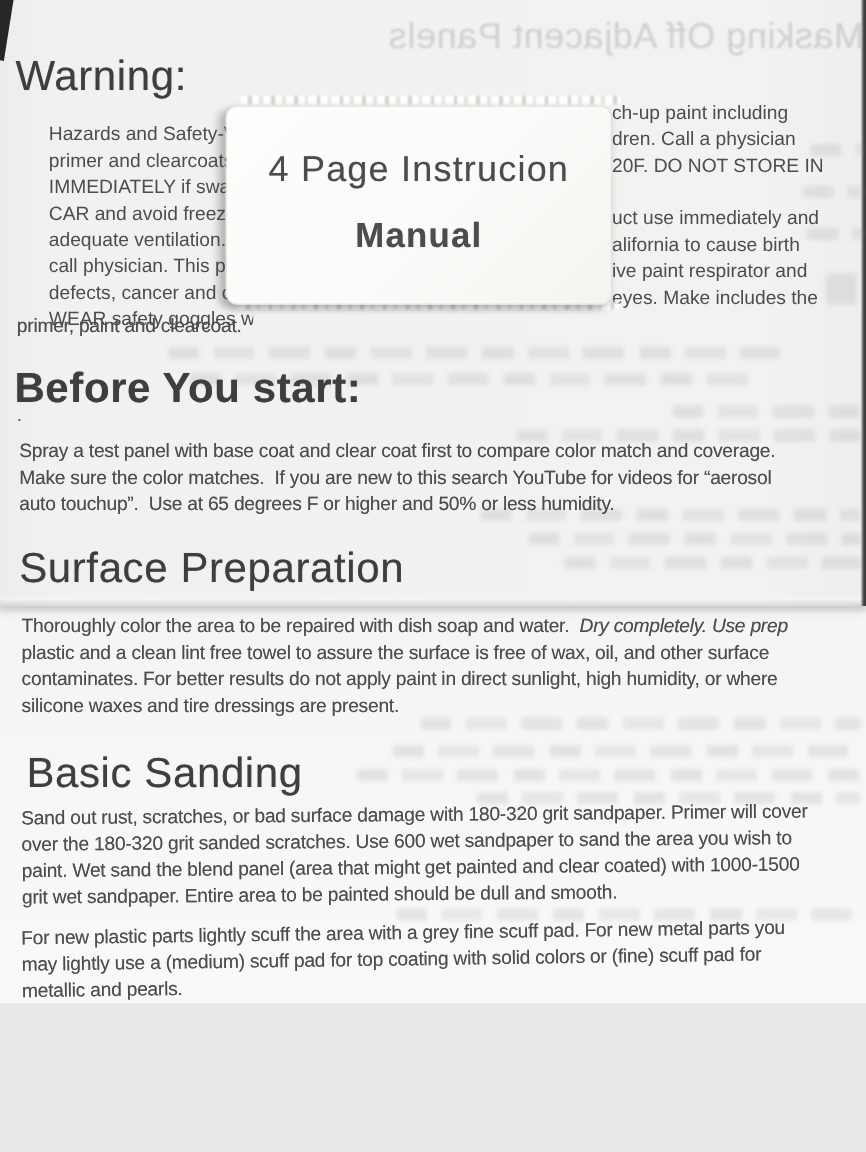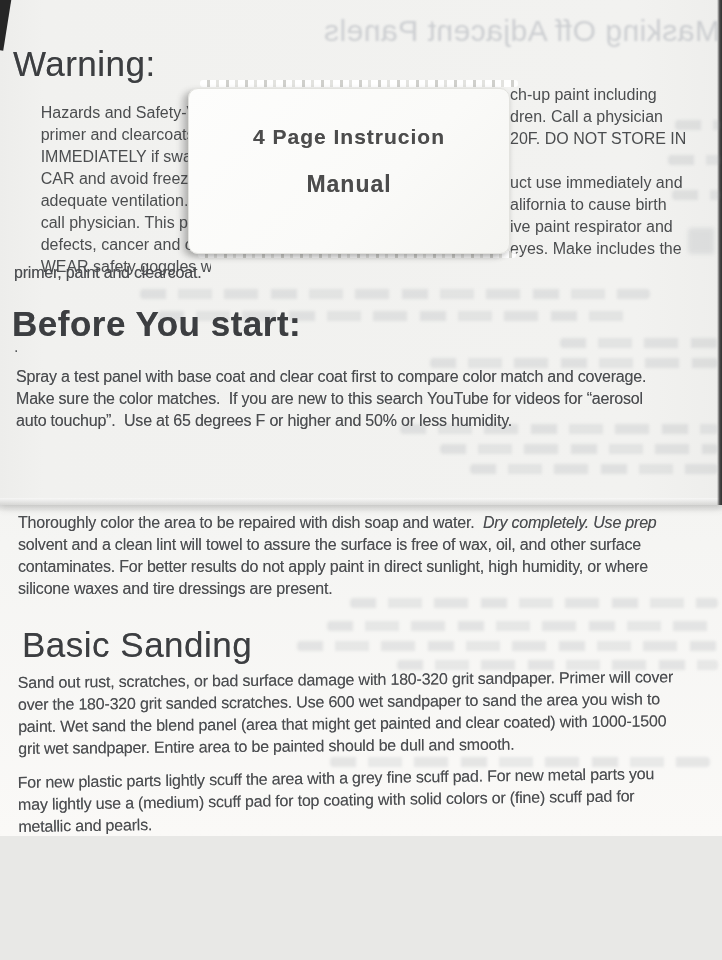--- a/index.html
+++ b/index.html
@@ -81,26 +81,26 @@
   .sticker{
     position:absolute;left:188px;top:88px;width:320px;height:164px;
     background:linear-gradient(135deg,#fdfdfc 0%,#fafaf8 60%,#f4f4f1 100%);
     border:1px solid #e3e3df;
     border-radius:10px;
     box-shadow:-6px 3px 6px rgba(60,60,60,.28), 0 3px 5px rgba(80,80,80,.18);
     text-align:center;
   }
   .sticker .line1{
     margin-top:36px;
-    font-size:21px;font-weight:bold;letter-spacing:1px;
+    font-size:30px;font-weight:normal;letter-spacing:1px;
     color:#4c4c4c;text-shadow:0 0 .6px rgba(76,76,76,.5);
   }
   .sticker .line2{
     margin-top:22px;
-    font-size:23px;font-weight:bold;letter-spacing:1px;
+    font-size:29px;font-weight:bold;letter-spacing:1px;
     color:#4c4c4c;text-shadow:0 0 .6px rgba(76,76,76,.5);
   }
   .stray-dot{position:absolute;font-size:16px;color:#55585a;}
   .it{font-style:italic;}
 </style>
 </head>
 <body>
 
 <div class="page">
 
@@ -172,23 +172,24 @@
   </div>
 
   <div class="h-scan" style="left:12px;top:304px;font-weight:bold;">Before You start:</div>
   <div class="stray-dot" style="left:14px;top:338px;">.</div>
   <div class="para" style="left:16px;top:366px;">
     <div class="ln">Spray a test panel with base coat and clear coat first to compare color match and coverage.</div>
     <div class="ln">Make sure the color matches.  If you are new to this search YouTube for videos for “aerosol</div>
     <div class="ln">auto touchup”.  Use at 65 degrees F or higher and 50% or less humidity.</div>
   </div>
 
+  <div class="h-scan" style="left:16px;top:454px;">Surface Preparation</div>
   <div class="para" style="left:18px;top:512px;">
     <div class="ln"><span>Thoroughly color the area to be repaired with dish soap and water.  </span><span class="it">Dry completely. Use prep</span></div>
-    <div class="ln">solvent and a clean lint will towel to assure the surface is free of wax, oil, and other surface</div>
+    <div class="ln">plastic and a clean lint free towel to assure the surface is free of wax, oil, and other surface</div>
     <div class="ln">contaminates. For better results do not apply paint in direct sunlight, high humidity, or where</div>
     <div class="ln">silicone waxes and tire dressings are present.</div>
   </div>
 
   <div class="h-scan" style="left:22px;top:614px;margin-top:11px;">Basic Sanding</div>
   <div class="para tilt-a" style="left:18px;top:672px;">
     <div class="ln">Sand out rust, scratches, or bad surface damage with 180-320 grit sandpaper. Primer will cover</div>
     <div class="ln">over the 180-320 grit sanded scratches. Use 600 wet sandpaper to sand the area you wish to</div>
     <div class="ln">paint. Wet sand the blend panel (area that might get painted and clear coated) with 1000-1500</div>
     <div class="ln">grit wet sandpaper. Entire area to be painted should be dull and smooth.</div>

